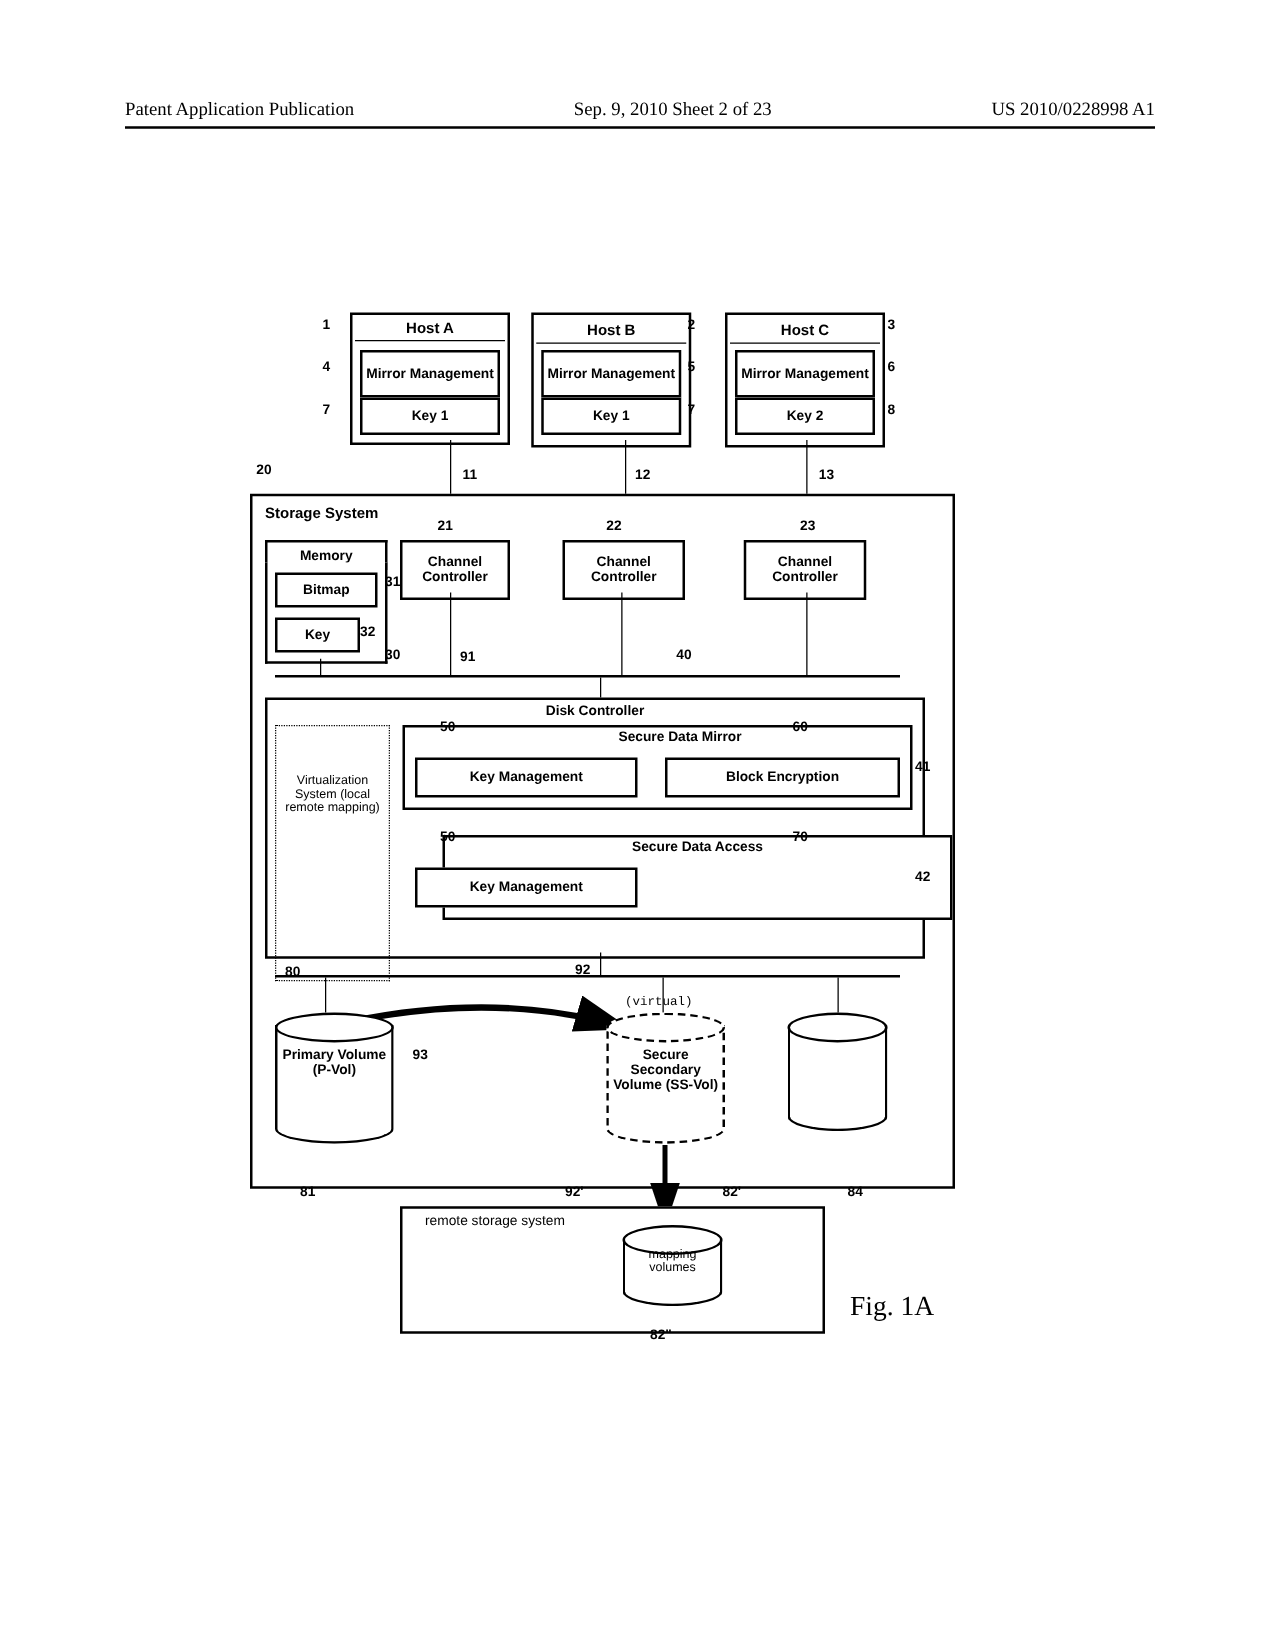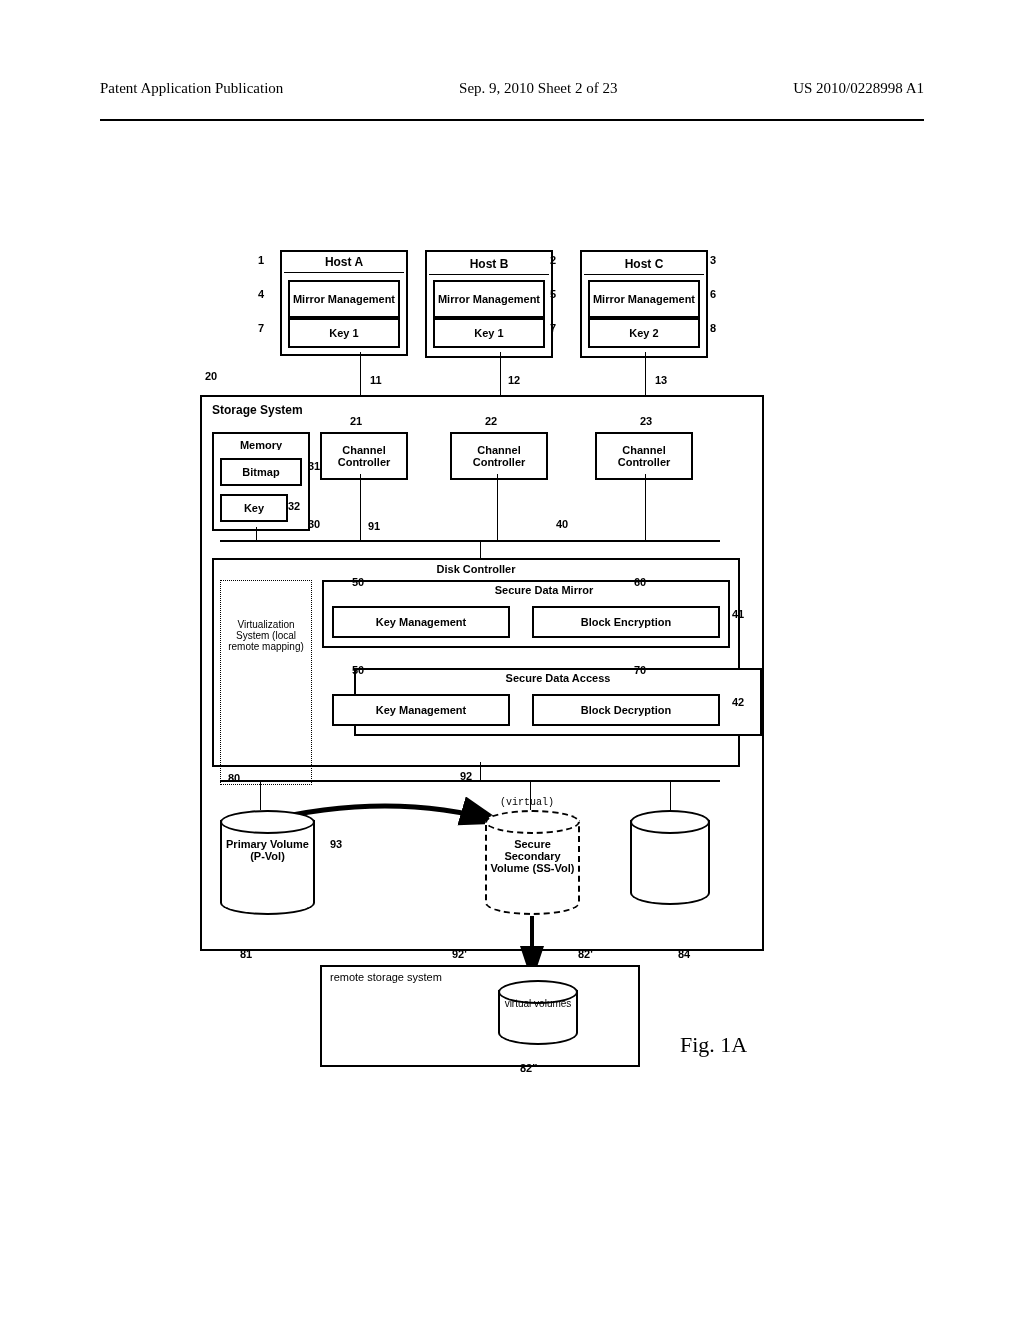--- a/index.html
+++ b/index.html
@@ -18,21 +18,21 @@
   }
   .header {
     position: absolute;
     top: 80px;
     left: 100px;
     right: 100px;
     display: flex;
     justify-content: space-between;
     font-size: 15px;
     border-bottom: 2px solid #000;
-    padding-bottom: 22px;
+    padding-bottom: 4px;
   }
   .header span { white-space: nowrap; }
   .figlabel {
     position: absolute;
     font-size: 22px;
     font-family: "Times New Roman", serif;
   }
   .diagram {
     position: absolute;
     top: 250px;
@@ -189,21 +189,21 @@
     <div class="line vline" style="left:160px; top:224px; height:66px;"></div>
     <div class="line vline" style="left:297px; top:224px; height:66px;"></div>
     <div class="line vline" style="left:445px; top:224px; height:66px;"></div>
 
     <div class="line vline" style="left:56px; top:277px; height:13px;"></div>
 
     <div class="line hline" style="left:20px; top:290px; width:500px; height:2px;"></div>
     <div class="line vline" style="left:280px; top:292px; height:18px;"></div>
 
     <div class="refnum" style="left:168px; top:270px;">91</div>
-    <div class="refnum" style="left:356px; top:268px;">40</div>
+    <div class="refnum" style="left:341px; top:268px;">40</div>
 
     <div class="box" style="left:12px; top:308px; width:520px; height:200px; align-items:flex-start; justify-content:center; padding-top:3px;">
       <span style="font-size:11px;">Disk Controller</span>
     </div>
 
     <div class="dotted-box" style="position:absolute; left:20px; top:330px; width:90px; height:165px; font-family:Arial; font-size:10px; text-align:center; padding-top:38px;">
       <span>Virtualization System (local remote mapping)</span>
     </div>
     <div class="refnum" style="left:28px; top:522px;">80</div>
 
@@ -213,21 +213,20 @@
     <div class="box small" style="left:132px; top:356px; width:170px; height:24px;">Key Management</div>
     <div class="box small" style="left:332px; top:356px; width:180px; height:24px;">Block Encryption</div>
     <div class="refnum" style="left:152px; top:326px;">50</div>
     <div class="refnum" style="left:434px; top:326px;">60</div>
     <div class="refnum" style="left:532px; top:358px;">41</div>
 
     <div class="box" style="left:122px; top:418px; width:400px; height:60px; align-items:flex-start; justify-content:center; padding-top:2px;margin-left:32px;">
       <span style="font-size:11px;">Secure Data Access</span>
     </div>
     <div class="box small" style="left:132px; top:444px; width:170px; height:24px;">Key Management</div>
-    <div class="box small" style="left:332px; top:444px; width:180px; height:24px;">Block Decryption</div>
     <div class="refnum" style="left:152px; top:414px;">50</div>
     <div class="refnum" style="left:434px; top:414px;">70</div>
     <div class="refnum" style="left:532px; top:446px;">42</div>
 
     <div class="line vline" style="left:280px; top:512px; height:18px;"></div>
     <div class="line hline" style="left:20px; top:530px; width:500px; height:2px;"></div>
     <div class="refnum" style="left:260px; top:520px;">92</div>
 
     <div class="line vline" style="left:60px; top:532px; height:28px;"></div>
     <div class="line vline" style="left:330px; top:532px; height:28px;"></div>
@@ -262,28 +261,28 @@
         </marker>
       </defs>
       <path d="M 60 572 Q 190 540 300 572" stroke="#000" stroke-width="5" fill="none" marker-end="url(#ah)"></path>
 
       <path d="M 332 666 L 332 728" stroke="#000" stroke-width="4" fill="none" marker-end="url(#ah)"></path>
 
     </svg>
     <div class="refnum" style="left:130px; top:588px;">93</div>
     <div class="refnum" style="left:252px; top:698px;">92'</div>
 
-    <div class="box" style="left:120px; top:715px; width:300px; height:90px; align-items:flex-start; justify-content:flex-start; padding:4px 8px; font-weight:normal; font-size:11px;">
+    <div class="box" style="left:120px; top:715px; width:300px; height:90px; align-items:flex-start; justify-content:flex-start; padding:4px 18px; font-weight:normal; font-size:11px;">
       <span>remote storage system</span>
     </div>
 
     <div class="cyl" style="left:298px; top:730px; width:80px; height:65px;">
       <div class="top"></div>
         <div class="body"></div>
-      <div class="txt" style="top:18px; font-weight:normal; font-size:10px;">virtual volumes</div>
+      <div class="txt" style="top:18px; font-weight:normal; font-size:10px;">mapping volumes</div>
     </div>
     <div class="refnum" style="left:320px; top:812px;">82"</div>
 
   </div>
 
   <div class="figlabel" style="left:680px; top:1032px;">Fig. 1A</div>
 
 </div>
 
 </body></html>

